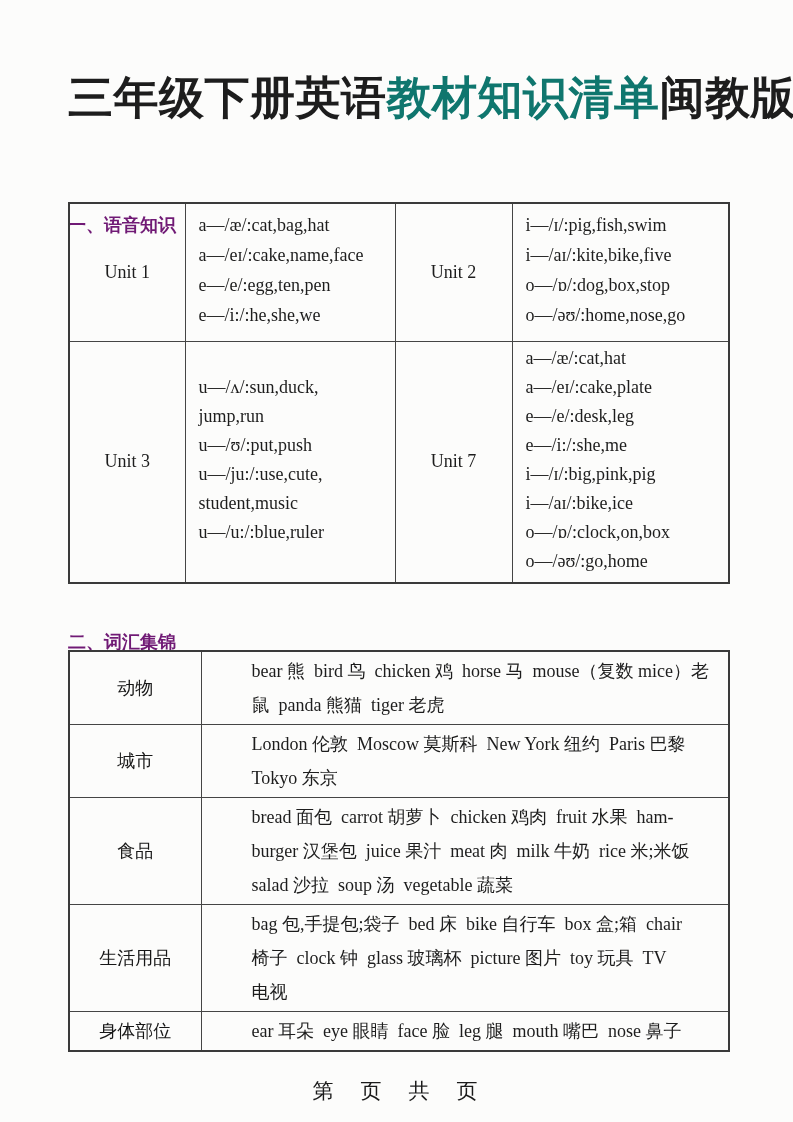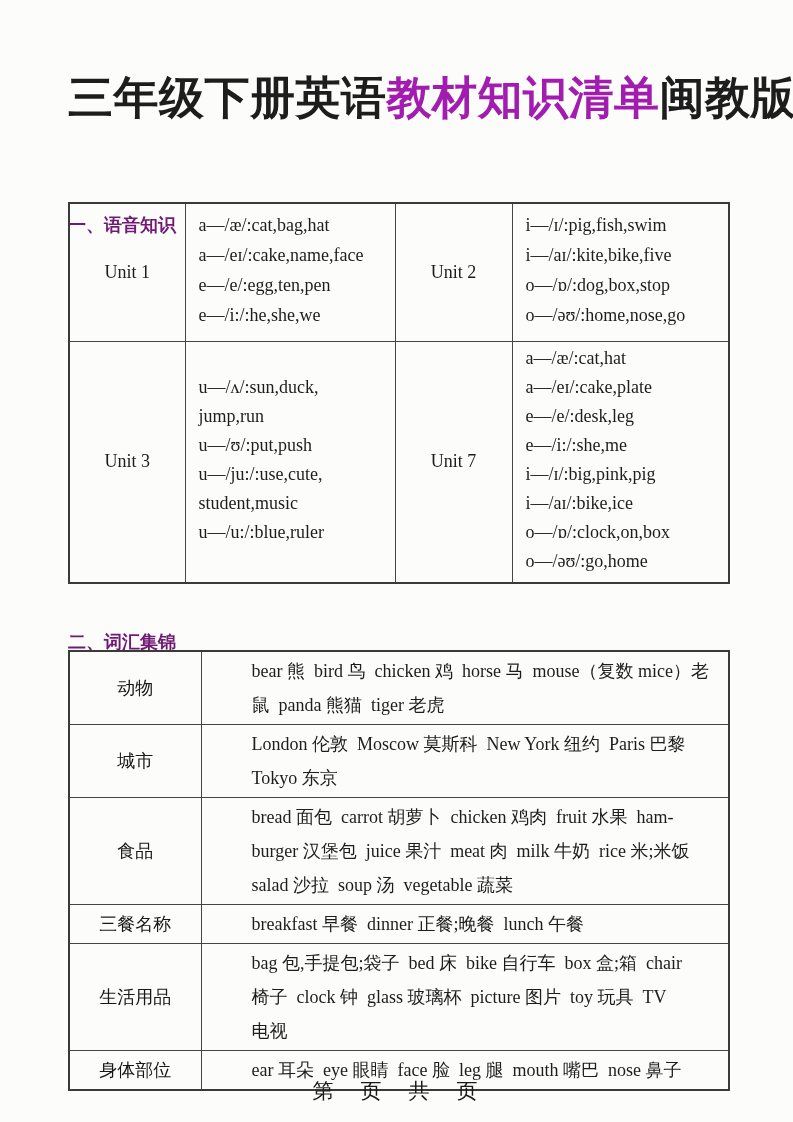--- a/index.html
+++ b/index.html
@@ -111,21 +111,21 @@
     font-size: 21px;
     letter-spacing: 3px;
     color: #1a1a1a;
   }
 </style>
 </head>
 <body>
 
 <div class="page">
 
-  <div class="title"><span>三年级下册英语</span><span style="color: #a21caf;">教材知识清单</span><span>闽教版</span></div>
+  <div class="title"><span>三年级下册英语</span><span style="color: #0f766e;">教材知识清单</span><span>闽教版</span></div>
 
   <div class="sec-heading h-phonics">一、语音知识</div>
 
   <table class="phonics">
     <colgroup>
       <col style="width:116px">
         <col style="width:210px">
         <col style="width:117px">
         <col style="width:217px">
     </colgroup>
@@ -195,26 +195,20 @@
       </td>
     </tr>
     <tr class="nr3">
       <td class="label-cell"><span>食品</span></td>
       <td class="content-cell">
         <div class="ln">bread 面包  carrot 胡萝卜  chicken 鸡肉  fruit 水果  ham-</div>
         <div class="ln">burger 汉堡包  juice 果汁  meat 肉  milk 牛奶  rice 米;米饭</div>
         <div class="ln">salad 沙拉  soup 汤  vegetable 蔬菜</div>
       </td>
     </tr>
-    <tr class="nr4">
-      <td class="label-cell"><span>三餐名称</span></td>
-      <td class="content-cell">
-        <div class="ln">breakfast 早餐  dinner 正餐;晚餐  lunch 午餐</div>
-      </td>
-    </tr>
     <tr class="nr5">
       <td class="label-cell"><span>生活用品</span></td>
       <td class="content-cell">
         <div class="ln">bag 包,手提包;袋子  bed 床  bike 自行车  box 盒;箱  chair</div>
         <div class="ln">椅子  clock 钟  glass 玻璃杯  picture 图片  toy 玩具  TV</div>
         <div class="ln">电视</div>
       </td>
     </tr>
     <tr class="nr6">
       <td class="label-cell"><span>身体部位</span></td>

